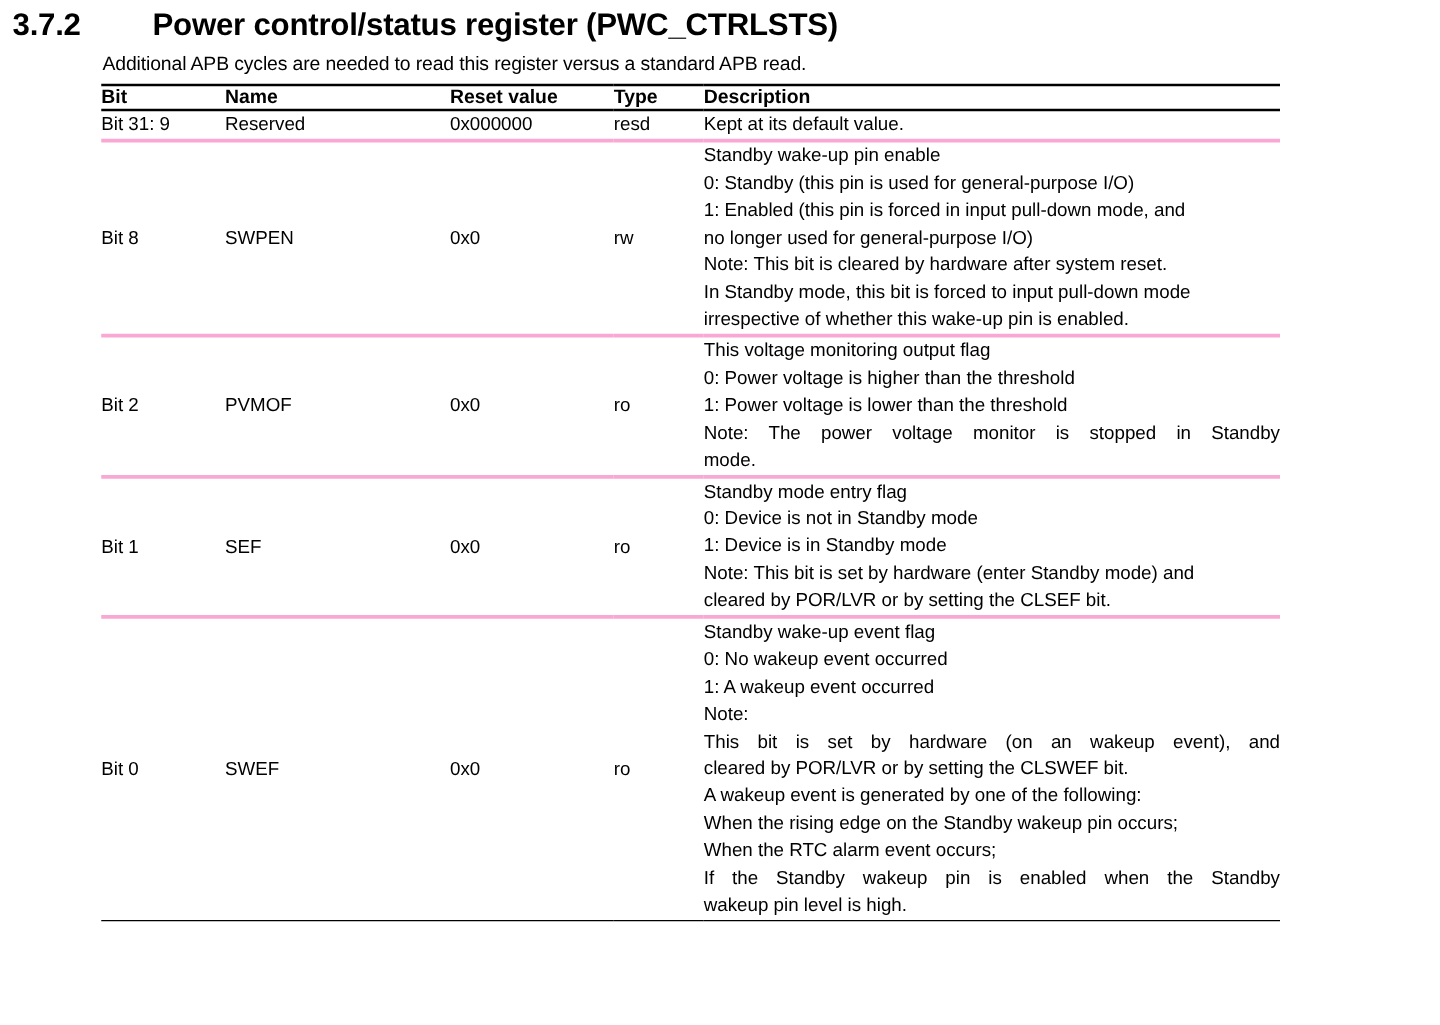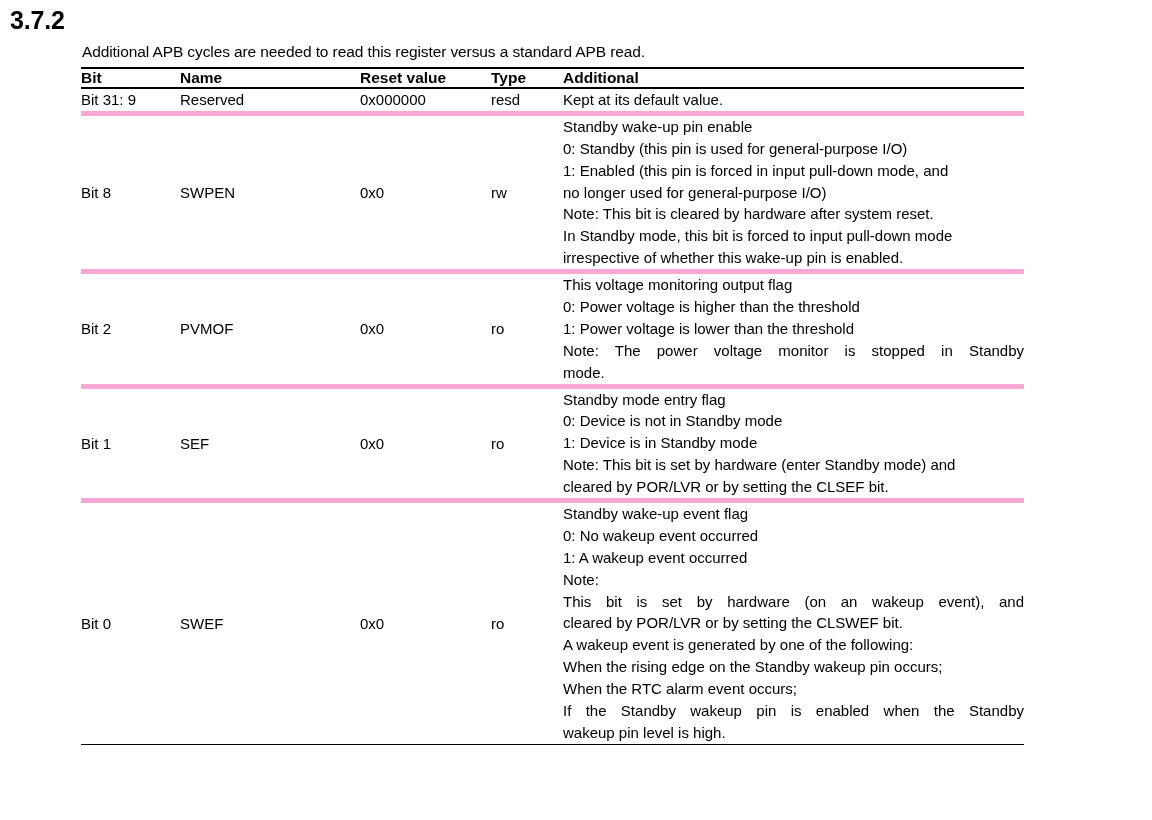--- a/index.html
+++ b/index.html
@@ -58,21 +58,21 @@
     padding: 0;
   }
   thead th {
     font-weight: bold;
     font-size: 15.5px;
     padding: 5px 0 4px 0;
     border-top: 2.5px solid #000;
     border-bottom: 2.5px solid #000;
   }
   tbody td {
-    border-bottom: 5px solid #f9a8d4;
+    border-bottom: 3px solid #f9a8d4;
     padding: 4px 0 5px 0;
   }
   tbody tr:last-child td {
     border-bottom: 1px solid #000;
   }
   td.desc {
     padding-right: 2px;
     margin-top: 32px;
   }
   .desc-lines div {
@@ -85,39 +85,40 @@
   .type-cell { padding-left: 0px; }
   .nowrap { white-space: nowrap; }
 </style>
 </head>
 <body>
 
 <div class="page">
 
   <div class="heading">
     <span class="num">3.7.2</span>
+    <span class="title">Power control/status register (PWC_CTRLSTS)</span>
   </div>
 
   <div class="intro">Additional APB cycles are needed to read this register versus a standard APB read.</div>
 
   <table class="reg">
     <colgroup>
       <col class="c-bit">
         <col class="c-name">
         <col class="c-reset">
         <col class="c-type">
         <col class="c-desc">
     </colgroup>
     <thead>
       <tr>
         <th>Bit</th>
         <th>Name</th>
         <th>Reset value</th>
         <th>Type</th>
-        <th>Additional</th>
+        <th>Description</th>
       </tr>
     </thead>
     <tbody id="table-body">
         <tr>
           <td class="nowrap">Bit 31: 9</td>
           <td>Reserved</td>
           <td>0x000000</td>
           <td class="type-cell">resd</td>
           <td class="desc">
             <div class="desc-lines">

